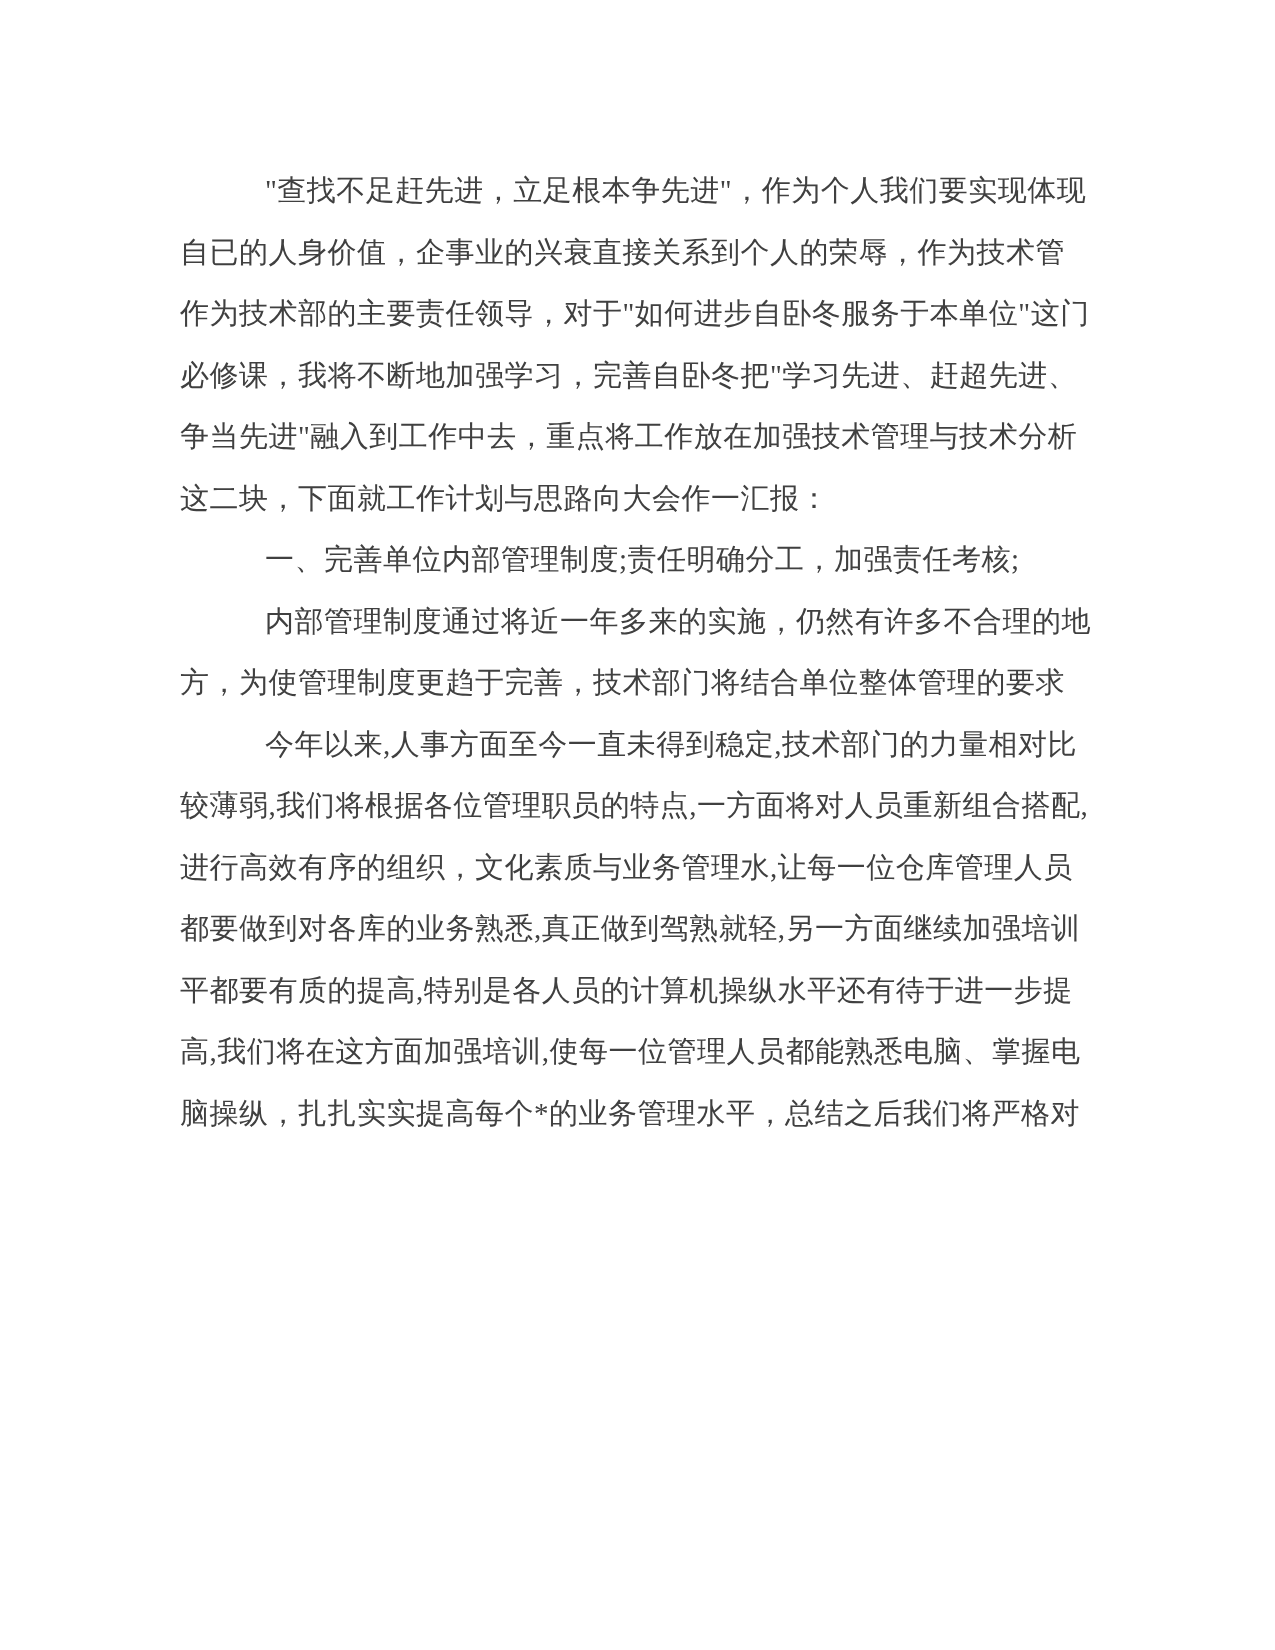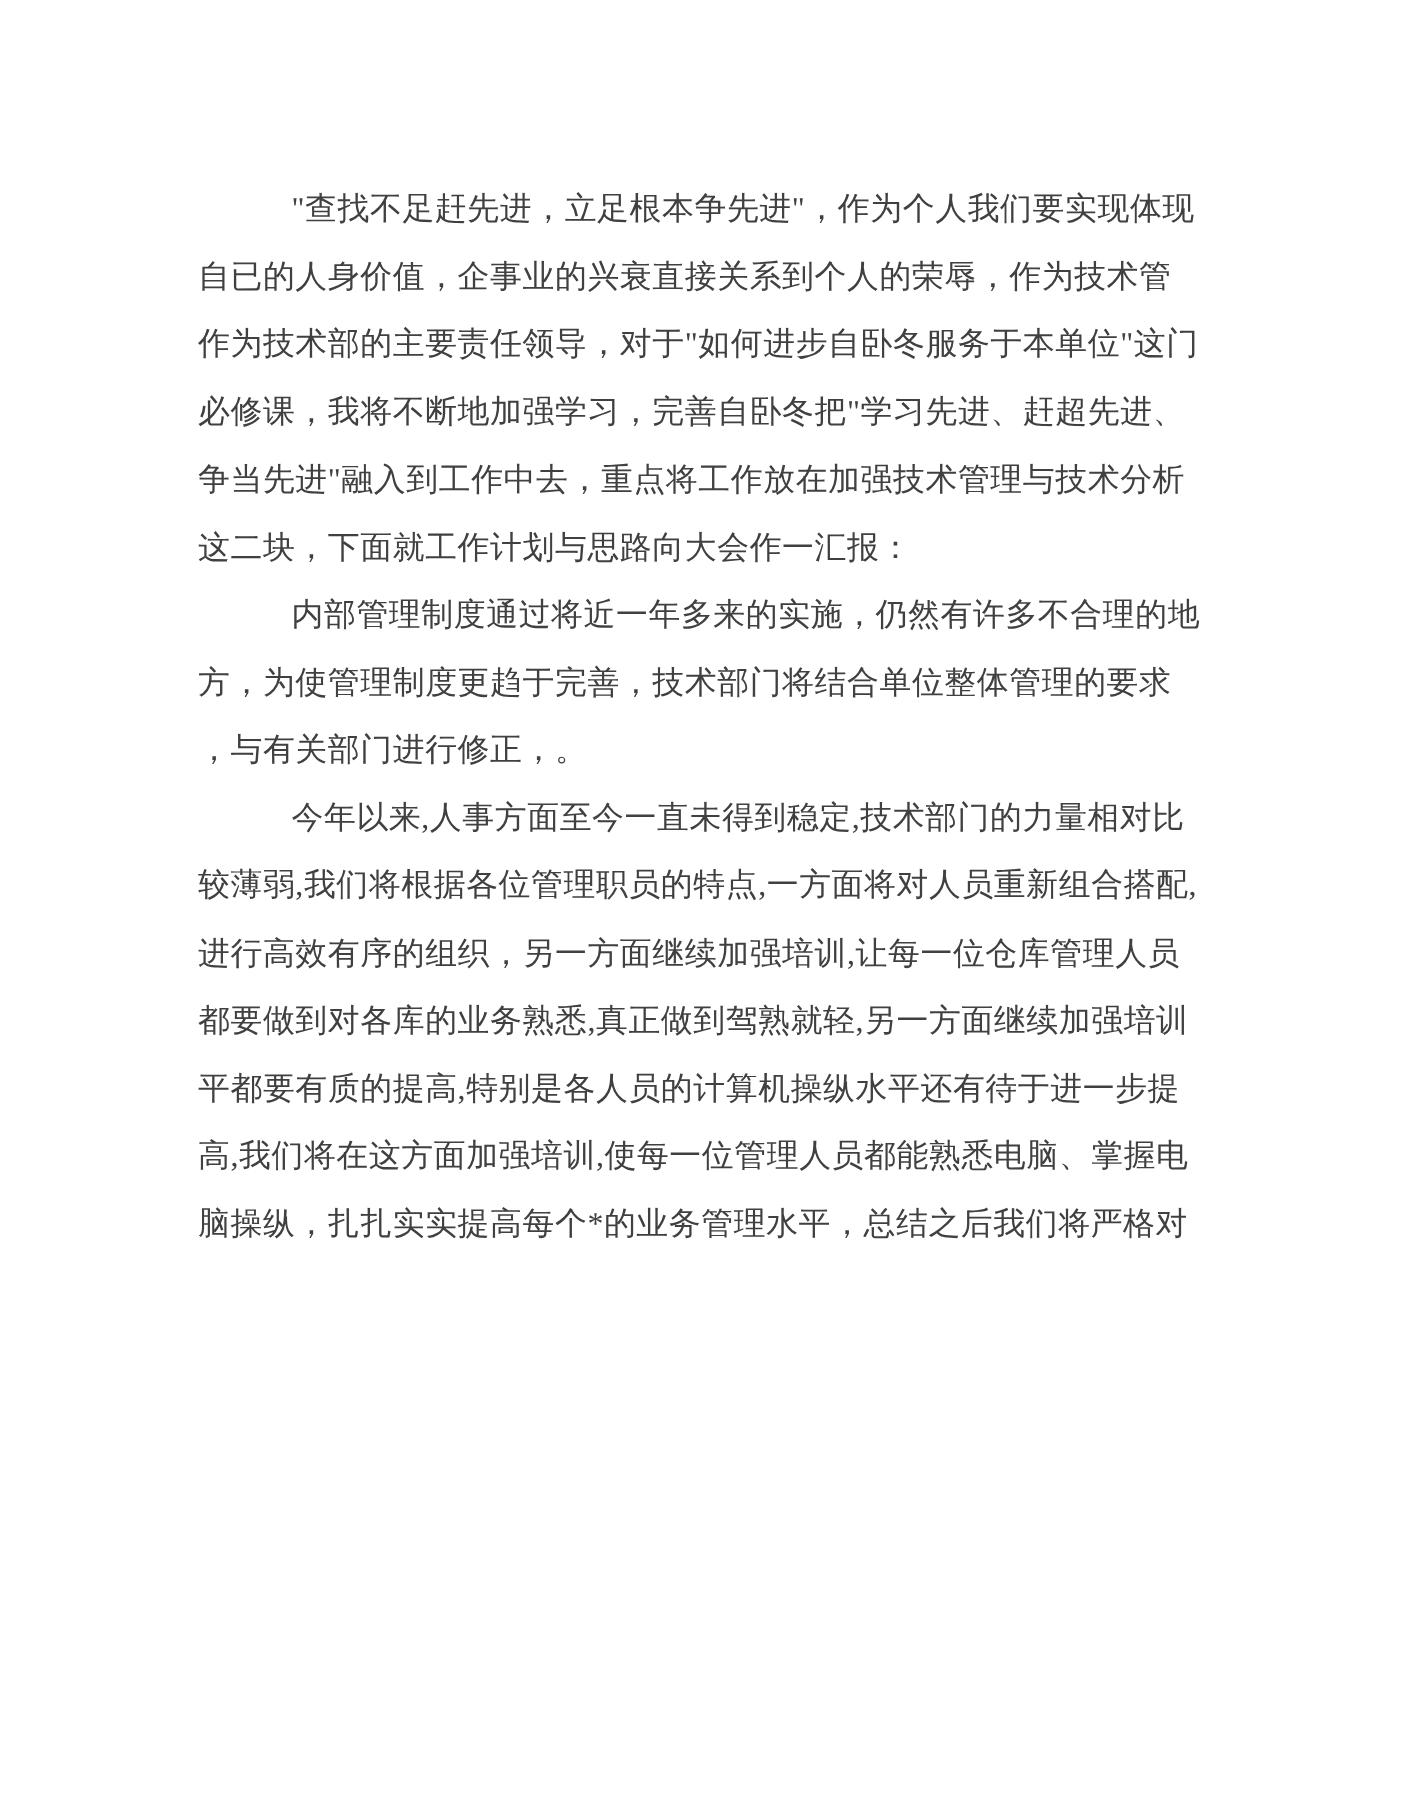--- a/index.html
+++ b/index.html
@@ -43,24 +43,24 @@
 <body>
 
 <div class="page">
   <div class="doc-body">
       <div class="line indent">"查找不足赶先进，立足根本争先进"，作为个人我们要实现体现</div>
       <div class="line">自已的人身价值，企事业的兴衰直接关系到个人的荣辱，作为技术管</div>
       <div class="line">作为技术部的主要责任领导，对于"如何进步自卧冬服务于本单位"这门</div>
       <div class="line">必修课，我将不断地加强学习，完善自卧冬把"学习先进、赶超先进、</div>
       <div class="line">争当先进"融入到工作中去，重点将工作放在加强技术管理与技术分析</div>
       <div class="line">这二块，下面就工作计划与思路向大会作一汇报：</div>
+      <div class="line indent">一、完善单位内部管理制度;责任明确分工，加强责任考核;</div>
       <div class="line indent">内部管理制度通过将近一年多来的实施，仍然有许多不合理的地</div>
       <div class="line">方，为使管理制度更趋于完善，技术部门将结合单位整体管理的要求</div>
-      <div class="line">，与有关部门进行修正，。</div>
       <div class="line indent">今年以来,人事方面至今一直未得到稳定,技术部门的力量相对比</div>
       <div class="line">较薄弱,我们将根据各位管理职员的特点,一方面将对人员重新组合搭配,</div>
-      <div class="line">进行高效有序的组织，另一方面继续加强培训,让每一位仓库管理人员</div>
+      <div class="line">进行高效有序的组织，文化素质与业务管理水,让每一位仓库管理人员</div>
       <div class="line">都要做到对各库的业务熟悉,真正做到驾熟就轻,另一方面继续加强培训</div>
       <div class="line">平都要有质的提高,特别是各人员的计算机操纵水平还有待于进一步提</div>
       <div class="line">高,我们将在这方面加强培训,使每一位管理人员都能熟悉电脑、掌握电</div>
       <div class="line">脑操纵，扎扎实实提高每个*的业务管理水平，总结之后我们将严格对</div>
     </div>
 </div>
 
 </body></html>

